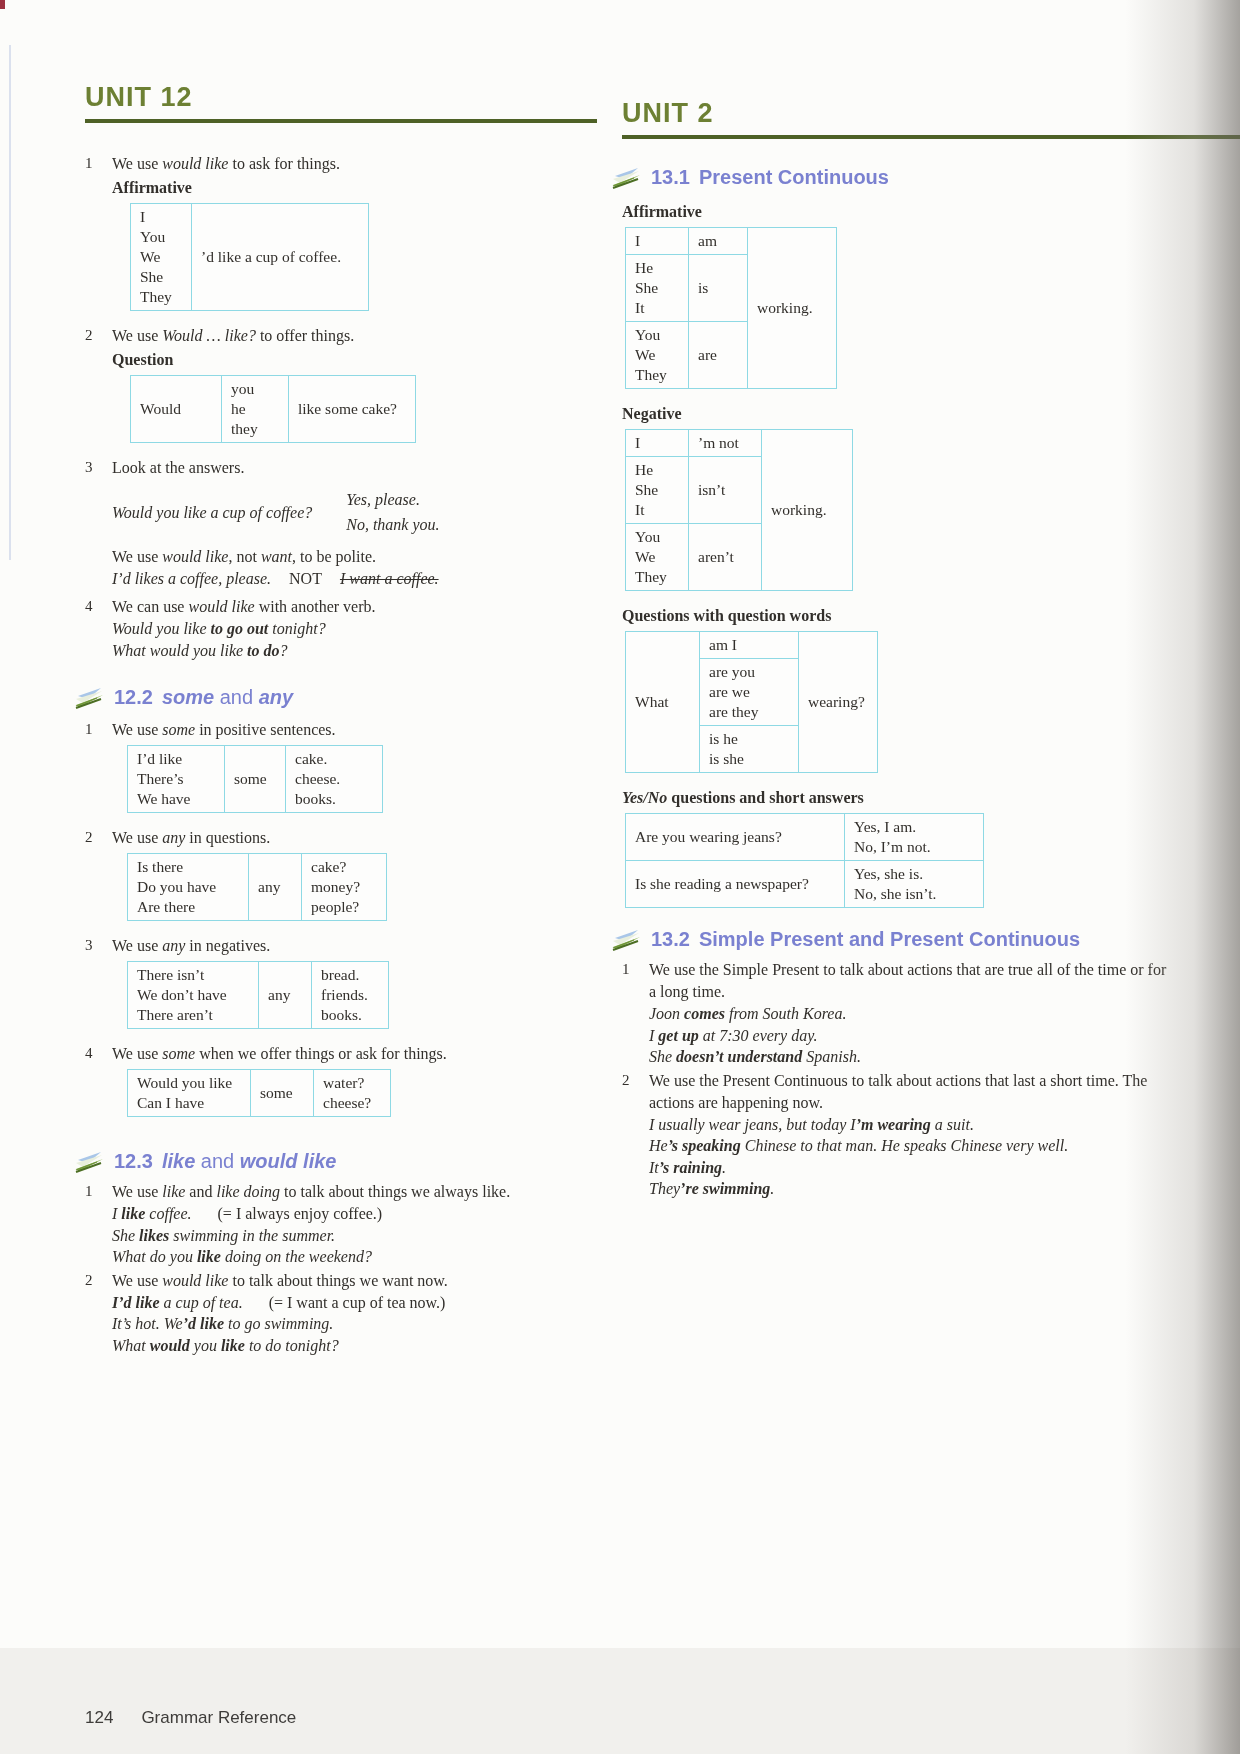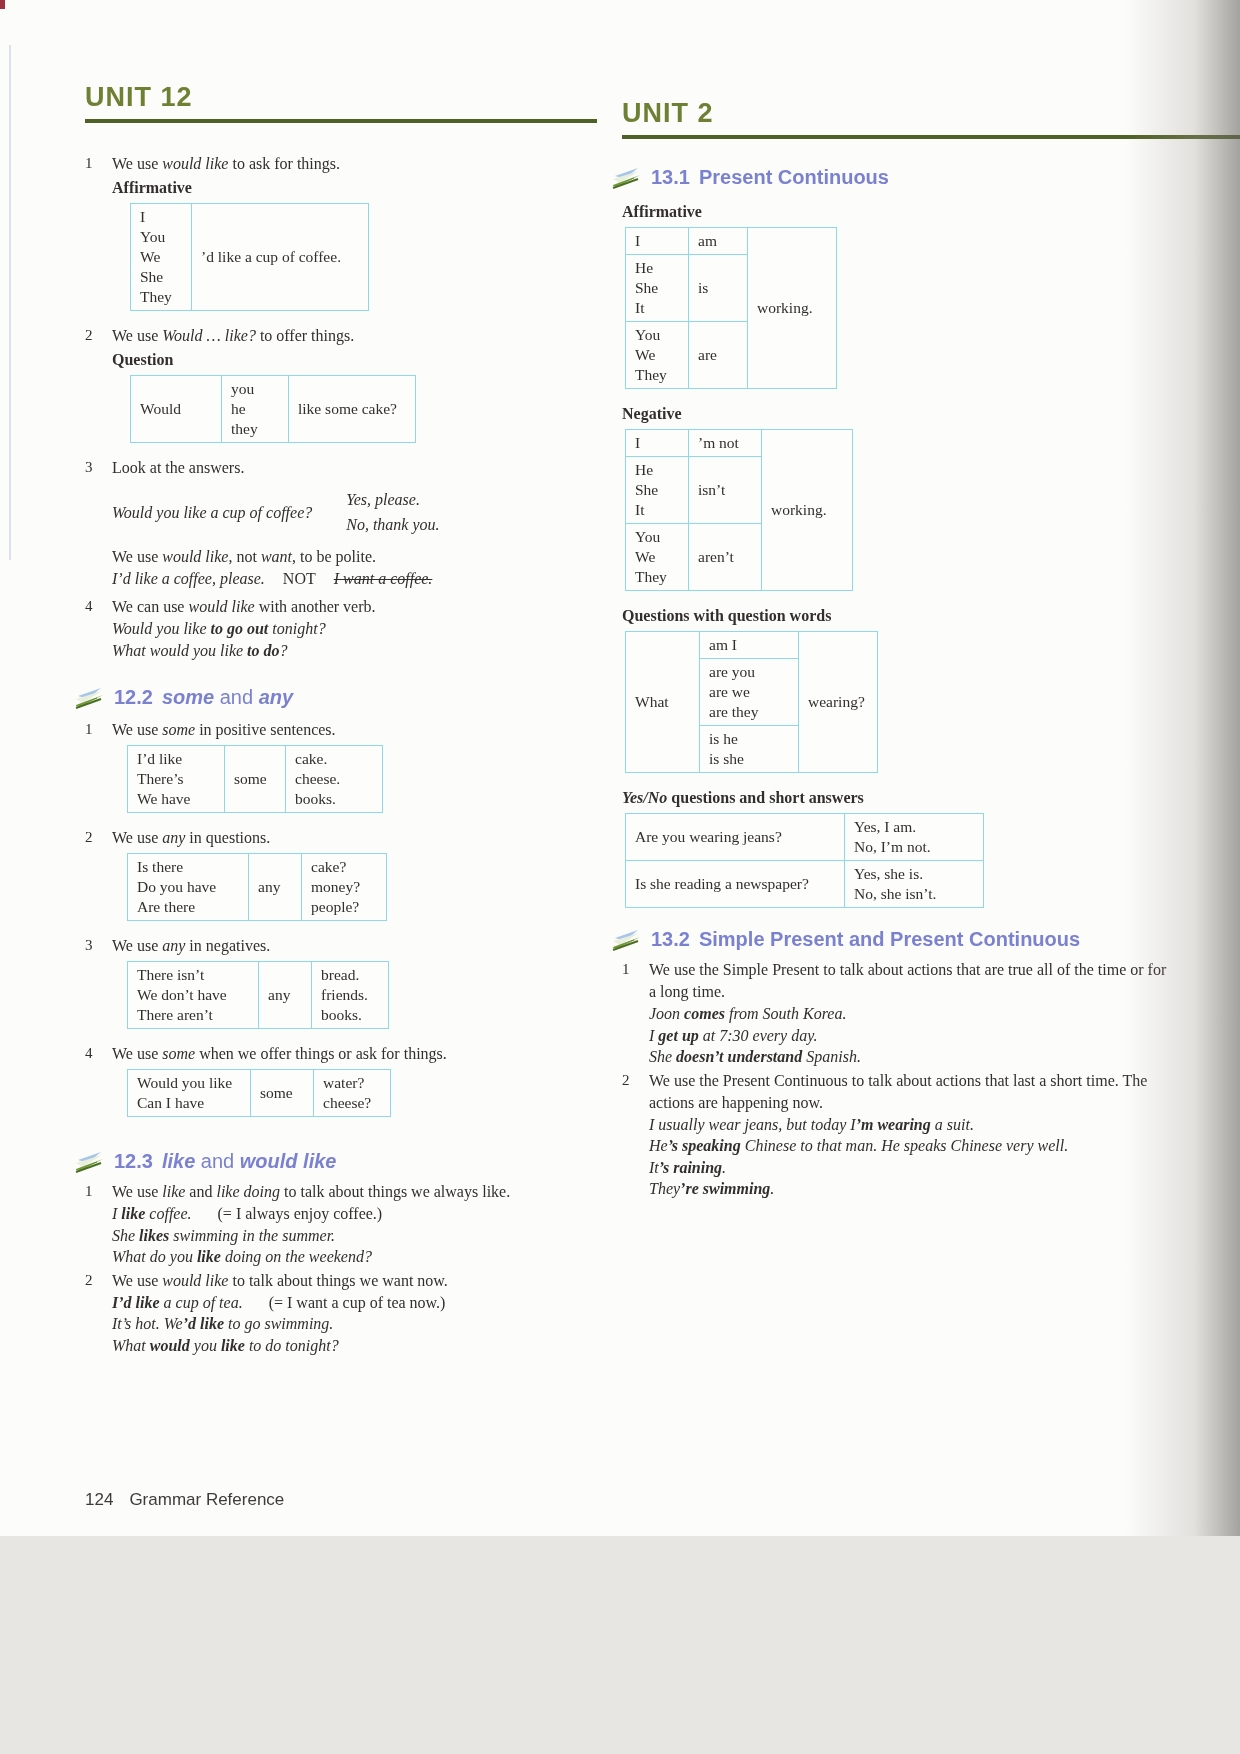--- a/index.html
+++ b/index.html
@@ -1,17 +1,17 @@
 <!DOCTYPE html>
 <html><head>
 <meta charset="utf-8">
 <style>
   html,body{margin:0;padding:0;}
   body{width:1240px;height:1754px;background:#e8e6e3;font-family:"Liberation Serif",serif;}
-  .page{position:relative;width:1240px;height:1536px;background:#fcfcfa;overflow:hidden;color:#322f2b;text-decoration:underline;}
+  .page{position:relative;width:1240px;height:1754px;background:#fcfcfa;overflow:hidden;color:#322f2b;text-decoration:underline;}
 
   
   .edge-line{position:absolute;left:9px;top:45px;width:2px;height:515px;background:#c9d3e8;opacity:.65;}
   .corner-mark{position:absolute;left:0;top:0;width:5px;height:9px;background:#9c3140;}
   .bottom-band{position:absolute;left:0;top:1648px;width:100%;height:106px;background:#f1f0ed;}
   .edge-shade{position:absolute;top:0;right:0;width:115px;height:100%;pointer-events:none;z-index:9;
     background:linear-gradient(to right, rgba(158,153,148,0) 0%, rgba(158,153,148,0.28) 60%, rgba(106,102,97,0.6) 100%);}
 
   .col{position:absolute;}
   .col-left{left:85px;top:82px;width:512px;}
@@ -57,21 +57,21 @@
   .t122c td:nth-child(1){width:112px;} .t122c td:nth-child(2){width:34px;}  .t122c td:nth-child(3){width:58px;}
   .t122d td:nth-child(1){width:104px;} .t122d td:nth-child(2){width:44px;}  .t122d td:nth-child(3){width:58px;}
   .t131a td:nth-child(1){width:44px;}  .t131a td:nth-child(2){width:40px;}  .t131a td:nth-child(3){width:70px;}
   .t131n td:nth-child(1){width:44px;}  .t131n td:nth-child(2){width:54px;}  .t131n td:nth-child(3){width:72px;}
   .t131q td.qc1{width:55px;} .t131q td.qc2{width:80px;} .t131q td.qc3{width:60px;}
   .t131y td:nth-child(1){width:200px;} .t131y td:nth-child(2){width:120px;}
 
   .dialogue{display:flex;align-items:center;gap:34px;margin:8px 0 8px 0;}
   .dialogue p{margin:1px 0;font-size:16px;line-height:24px;}
 
-  .footer{position:absolute;left:85px;bottom:26px;display:flex;gap:16px;z-index:3;
+  .footer{position:absolute;left:85px;bottom:26px;display:flex;gap:28px;z-index:3;
     font-family:"Liberation Sans",sans-serif;font-size:17px;color:#3e3c3a;}
 </style>
 </head>
 <body>
 
 <div class="page">
   <div class="edge-line"></div>
   <div class="corner-mark"></div>
   <div class="bottom-band"></div>
 
@@ -124,21 +124,21 @@
       <div class="ibody">
         <p class="line"><span>Look at the answers.</span></p>
         <div class="dialogue">
           <p class="i">Would you like a cup of coffee?</p>
           <div>
             <p class="i">Yes, please.</p>
             <p class="i">No, thank you.</p>
           </div>
         </div>
         <p class="line"><span>We use </span><span class="i">would like</span><span>, not </span><span class="i">want</span><span>, to be polite.</span></p>
-        <p class="line"><span class="i">I’d like a coffee, please.</span><span class="not">NOT</span><span class="strike">I want a coffee.</span></p>
+        <p class="line"><span class="i">I’d likes a coffee, please.</span><span class="not">NOT</span><span class="strike">I want a coffee.</span></p>
       </div>
     </div>
 
     <div class="item" style="margin-top:6px">
       <span class="inum">4</span>
       <div class="ibody">
         <p class="line"><span>We can use </span><span class="i">would like</span><span> with another verb.</span></p>
         <p class="line ex"><span class="i">Would you like </span><span class="bi">to go out</span><span class="i"> tonight?</span></p>
         <p class="line ex"><span class="i">What would you like </span><span class="bi">to do</span><span class="i">?</span></p>
       </div>

